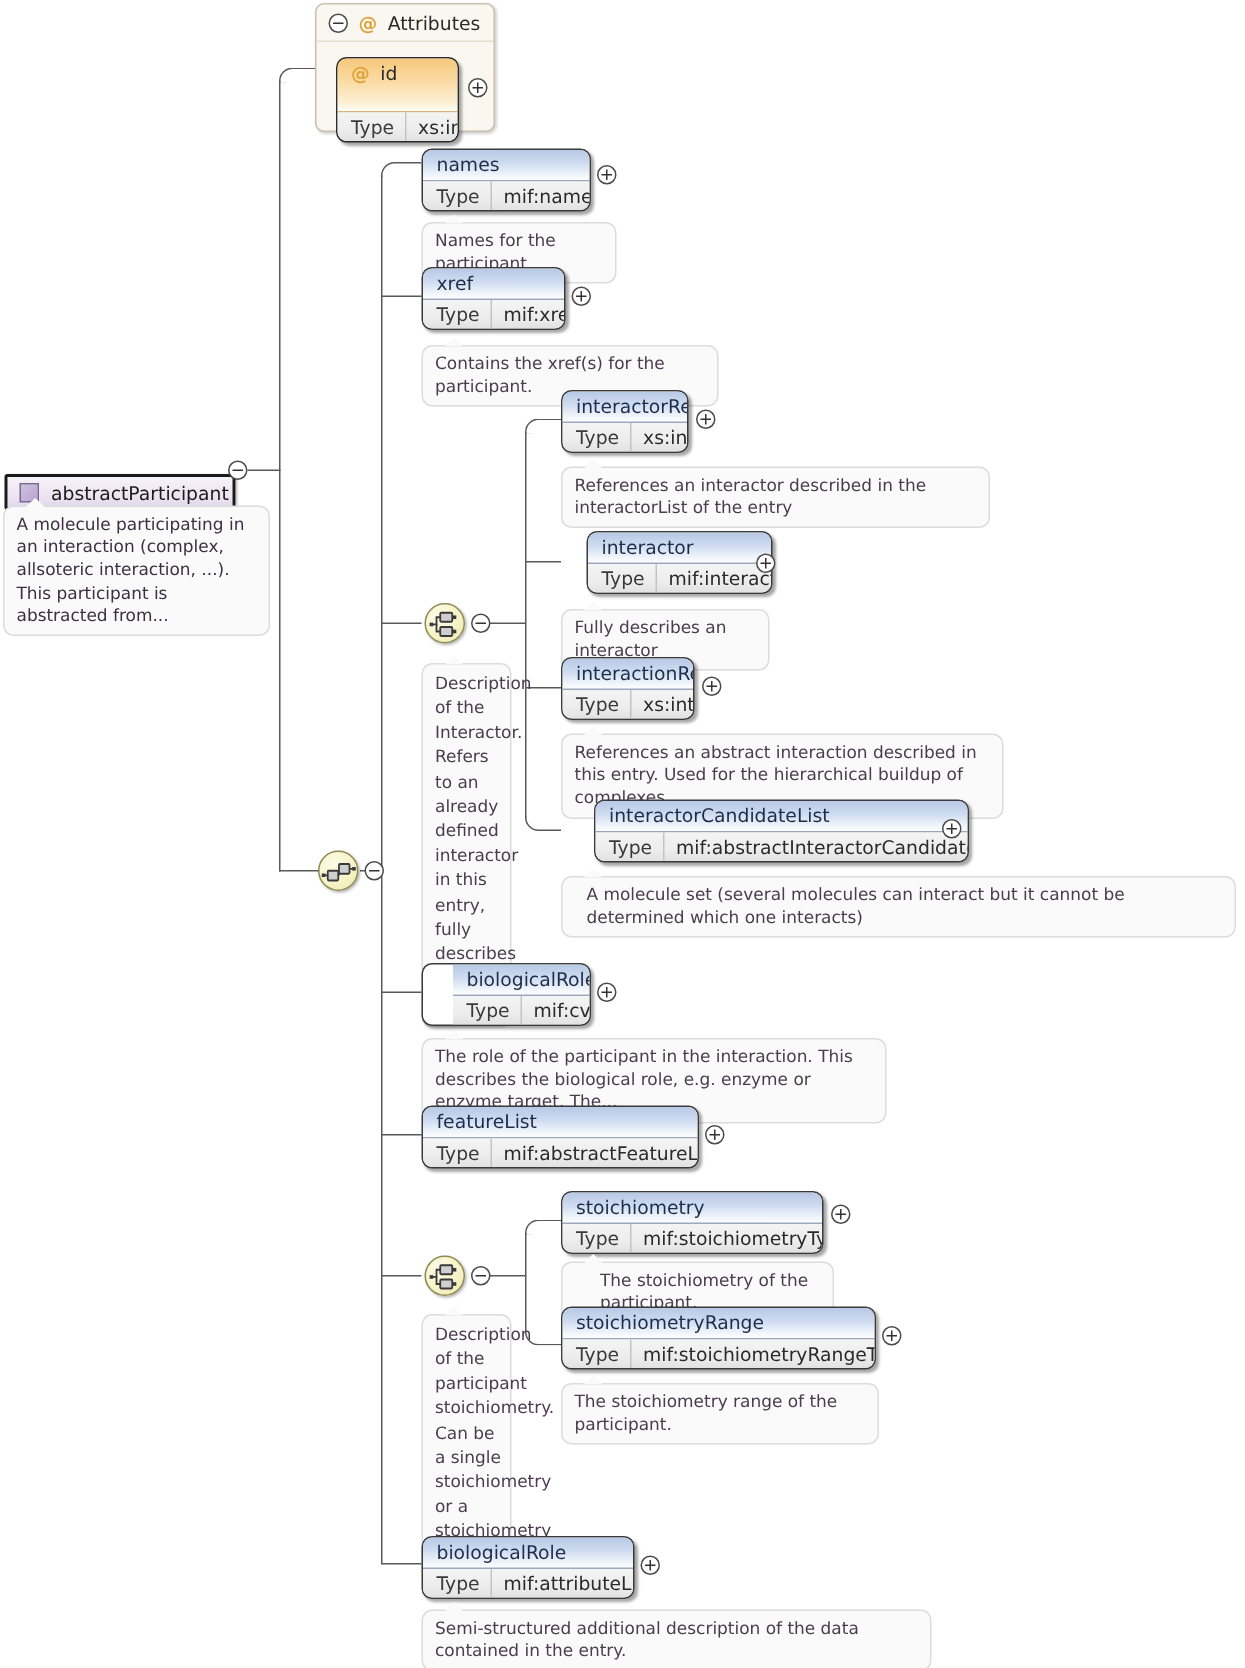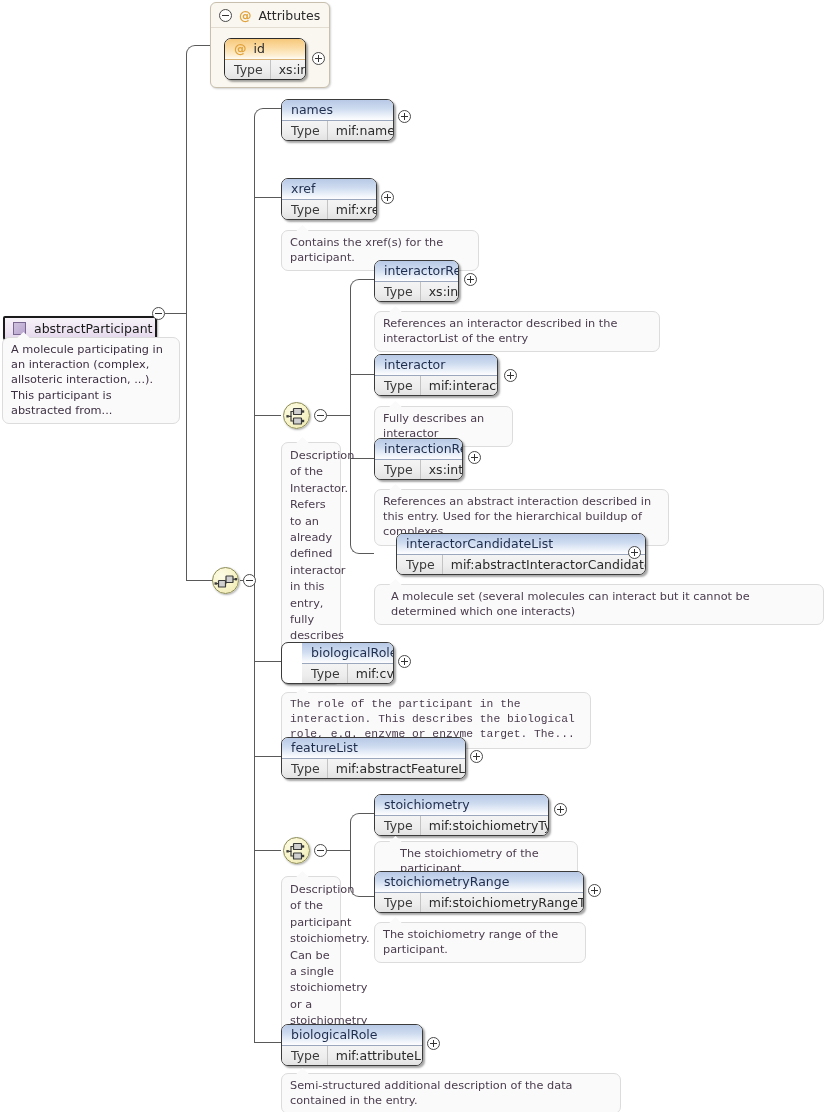--- a/index.html
+++ b/index.html
@@ -118,21 +118,21 @@
     position: absolute;
     border: 1.5px solid #2b2b2b;
     border-radius: 7px;
     overflow: hidden;
     background: #fff;
     box-shadow: 2px 2px 2px rgba(0,0,0,.35);
   }
   .attr-head {
     background: linear-gradient(to bottom, #f6c87a 0%, #fbdca6 45%, #fdf0d6 85%, #fffcf6 100%);
     font-size: 12.5px; line-height: 16px;
-    padding: 2px 10px 2px 9px;
+    padding: 2px 10px 17px 9px;
     white-space: nowrap;
     border-bottom: 1px solid #d8b277;
     color: #2b2b2b;
   }
   .attr-head .at-sign { margin-right: 7px; }
 
   
   .group-node {
     position: absolute;
     width: 27px; height: 27px;
@@ -245,20 +245,21 @@
   <div class="toggle" style="left:243px; top:574px;"></div>
 
   <div class="elem" style="left:281px; top:99px; width:113px;">
     <div class="elem-head">names</div>
     <div class="elem-body">
       <span class="k">Type</span>
       <span class="v">mif:names</span>
     </div>
   </div>
   <div class="toggle plus" style="left:398px; top:110px;"></div>
+  <div class="note" style="left:281px; top:148px; width:130px;">Names for the participant</div>
 
   <div class="elem" style="left:281px; top:178px; width:96px;">
     <div class="elem-head">xref</div>
     <div class="elem-body">
       <span class="k">Type</span>
       <span class="v">mif:xref</span>
     </div>
   </div>
   <div class="toggle plus" style="left:381px; top:191px;"></div>
   <div class="note" style="left:281px; top:230px; width:198px;">Contains the xref(s) for the participant.</div>
@@ -286,21 +287,21 @@
   <div class="elem" style="left:374px; top:260px; width:85px;">
     <div class="elem-head">interactorRef</div>
     <div class="elem-body">
       <span class="k">Type</span>
       <span class="v">xs:int</span>
     </div>
   </div>
   <div class="toggle plus" style="left:464px; top:273px;"></div>
   <div class="note" style="left:374px; top:311px; width:286px;">References an interactor described in the interactorList of the entry</div>
 
-  <div class="elem" style="left:374px; top:354px; width:124px;">
+  <div class="elem" style="left:391px; top:354px; width:124px;">
     <div class="elem-head">interactor</div>
     <div class="elem-body">
       <span class="k">Type</span>
       <span class="v">mif:interactor</span>
     </div>
   </div>
   <div class="toggle plus" style="left:504px; top:369px;"></div>
   <div class="note" style="left:374px; top:406px; width:139px;">Fully describes an interactor</div>
 
   <div class="elem" style="left:374px; top:438px; width:89px;">
@@ -324,21 +325,21 @@
   <div class="note" style="left:374px; top:584px; width:450px;padding-left:16px;">A molecule set (several molecules can interact but it cannot be determined which one interacts)</div>
 
   <div class="elem" style="left:281px; top:642px; width:113px;padding-left:20px;">
     <div class="elem-head">biologicalRole</div>
     <div class="elem-body">
       <span class="k">Type</span>
       <span class="v">mif:cvType</span>
     </div>
   </div>
   <div class="toggle plus" style="left:398px; top:655px;"></div>
-  <div class="note" style="left:281px; top:692px; width:310px;font-family:Liberation Mono, monospace;">The role of the participant in the interaction. This describes the biological role, e.g. enzyme or enzyme target. The...</div>
+  <div class="note" style="left:281px; top:692px; width:310px;">The role of the participant in the interaction. This describes the biological role, e.g. enzyme or enzyme target. The...</div>
 
   <div class="elem" style="left:281px; top:737px; width:185px;">
     <div class="elem-head">featureList</div>
     <div class="elem-body">
       <span class="k">Type</span>
       <span class="v">mif:abstractFeatureList</span>
     </div>
   </div>
   <div class="toggle plus" style="left:470px; top:750px;"></div>
 
@@ -363,21 +364,21 @@
   <div class="note narrow" style="left:281px; top:876px; width:60px;">Description of the participant stoichiometry. Can be a single stoichiometry or a stoichiometry range.</div>
 
   <div class="elem" style="left:374px; top:794px; width:175px;">
     <div class="elem-head">stoichiometry</div>
     <div class="elem-body">
       <span class="k">Type</span>
       <span class="v">mif:stoichiometryType</span>
     </div>
   </div>
   <div class="toggle plus" style="left:554px; top:803px;"></div>
-  <div class="note" style="left:374px; top:841px; width:204px;padding-left:25px;">The stoichiometry of the participant.</div>
+  <div class="note" style="left:374px; top:841px; width:182px;padding-left:25px;">The stoichiometry of the participant.</div>
 
   <div class="elem" style="left:374px; top:871px; width:210px;">
     <div class="elem-head">stoichiometryRange</div>
     <div class="elem-body">
       <span class="k">Type</span>
       <span class="v">mif:stoichiometryRangeType</span>
     </div>
   </div>
   <div class="toggle plus" style="left:588px; top:884px;"></div>
   <div class="note" style="left:374px; top:922px; width:212px;">The stoichiometry range of the participant.</div>

